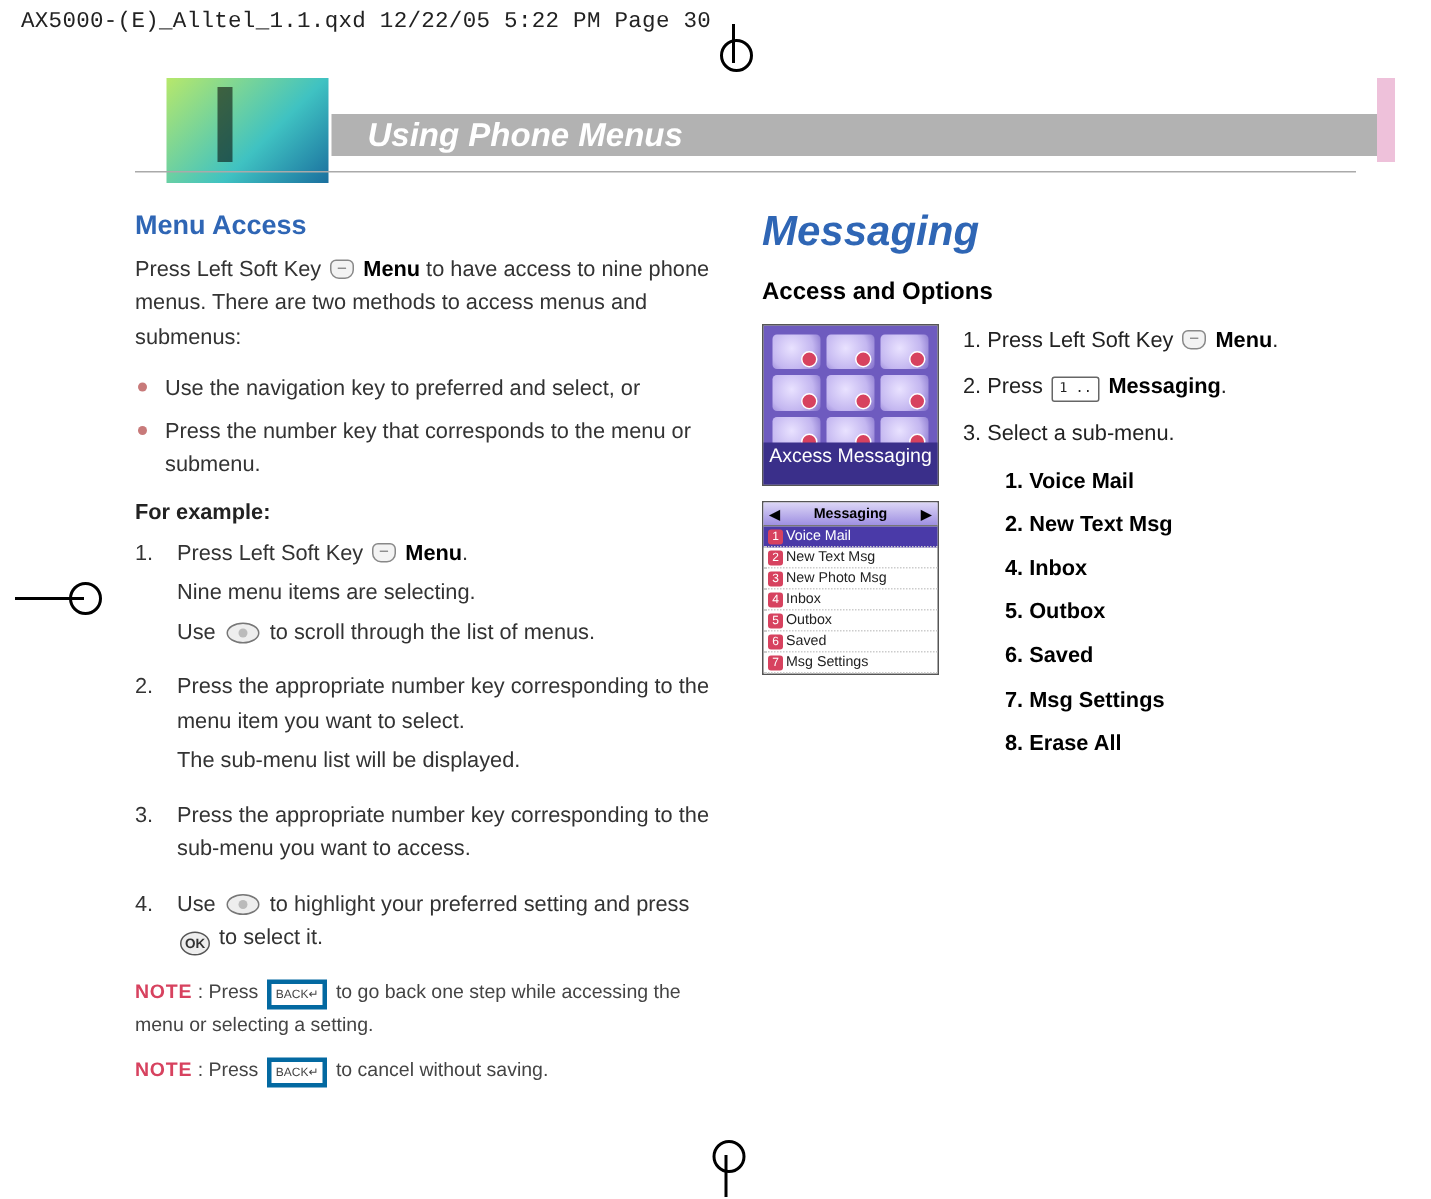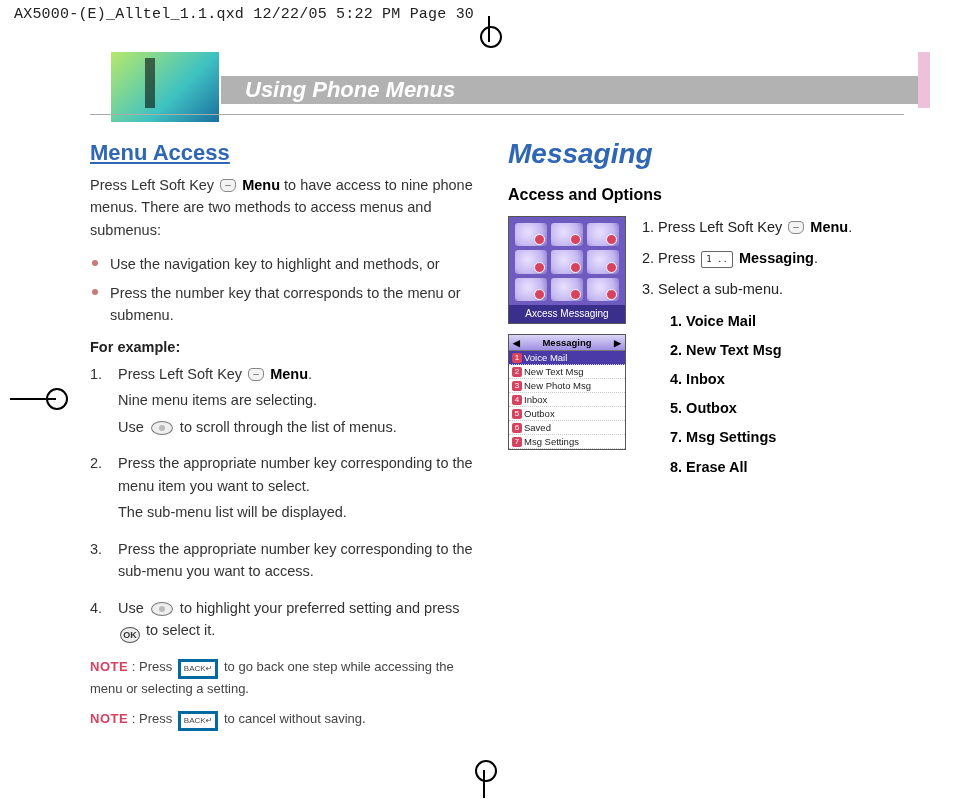--- a/index.html
+++ b/index.html
@@ -98,21 +98,21 @@
   }
 
   .columns {
     display:flex;
     gap: 22px;
   }
   .col { flex:1; }
   .col.left { max-width: 390px; }
   .col.right { max-width: 400px; padding-left:6px; }
 
-  h3.blue { color:#2f66b5; font-size:22px; font-weight:bold; margin-bottom:8px;text-decoration:underline; }
+  h3.blue { color:#2f66b5; font-size:18px; font-weight:bold; margin-bottom:8px; }
   h2.messaging {
     color:#2f66b5; font-style:italic; font-weight:bold;
     font-size:28px; margin-bottom:16px; margin-top:-2px;
   }
   h4.sub { color:#000; font-size:16px; font-weight:bold; margin-bottom:12px; }
 
   .body-text { font-size:14.5px; line-height:1.55; color:#333; }
   .para { margin-bottom:12px; }
 
   ul.bullets { list-style:none; margin:0 0 12px 0; }
@@ -186,22 +186,22 @@
   }
   .phone-shot1 .grid div {
     background:radial-gradient(circle at 40% 40%, #e9e2ff 0%, #c3b6f0 60%, #7e6bc8 100%);
     border-radius:3px; position:relative;
   }
   .phone-shot1 .grid div::after{
     content:""; position:absolute; right:2px; bottom:1px; width:9px;height:9px;
     border-radius:50%; background:#d7425f; border:1px solid #fff;
   }
   .phone-shot1 .label {
-    position:absolute; left:0; right:0; bottom:0; height:18px;
-    background:#3a2f8a; color:#fff; font-size:10px; text-align:center; line-height:17px;
+    position:absolute; left:0; right:0; bottom:0; height:28px;
+    background:#3a2f8a; color:#fff; font-size:13px; text-align:center; line-height:17px;
     font-family:Arial;
   }
   .phone-shot2 {
     width:118px; border:1px solid #555; font-size:9.5px;
     background:#fff;
   }
   .phone-shot2 .titlebar{
     background:linear-gradient(#dcd6f6,#9f90e2);
     display:flex; justify-content:space-between; align-items:center;
     padding:2px 4px; border-bottom:1px solid #777;
@@ -262,21 +262,21 @@
       <h3 class="blue">Menu Access</h3>
 
       <p class="body-text para">
         <span>Press Left Soft Key </span>
         <span class="soft-key-icon"></span>
         <b>Menu</b>
         <span> to have access to nine phone menus. There are two methods to access menus and submenus:</span>
       </p>
 
       <ul class="bullets body-text">
-        <li>Use the navigation key to highlight and methods, or</li>
+        <li>Use the navigation key to preferred and select, or</li>
         <li>Press the number key that corresponds to the menu or submenu.</li>
       </ul>
 
       <div class="for-example">For example:</div>
 
       <ol class="steps">
         <li>
           <span>Press Left Soft Key </span>
           <span class="soft-key-icon"></span>
           <b>Menu</b><span>.</span>
@@ -382,20 +382,21 @@
             <span>2.  Press </span>
             <span class="num-key-icon">1 ..</span>
             <b>Messaging</b><span>.</span>
           </div>
           <div class="step">3.  Select a sub-menu.</div>
           <div class="right-sublist">
             <div>1.  Voice Mail</div>
             <div>2.  New Text Msg</div>
             <div>4.  Inbox</div>
             <div>5.  Outbox</div>
+            <div>6.  Saved</div>
             <div>7.  Msg Settings</div>
             <div>8.  Erase All</div>
           </div>
         </div>
       </div>
     </div>
   </div>
 
 
 </div>

